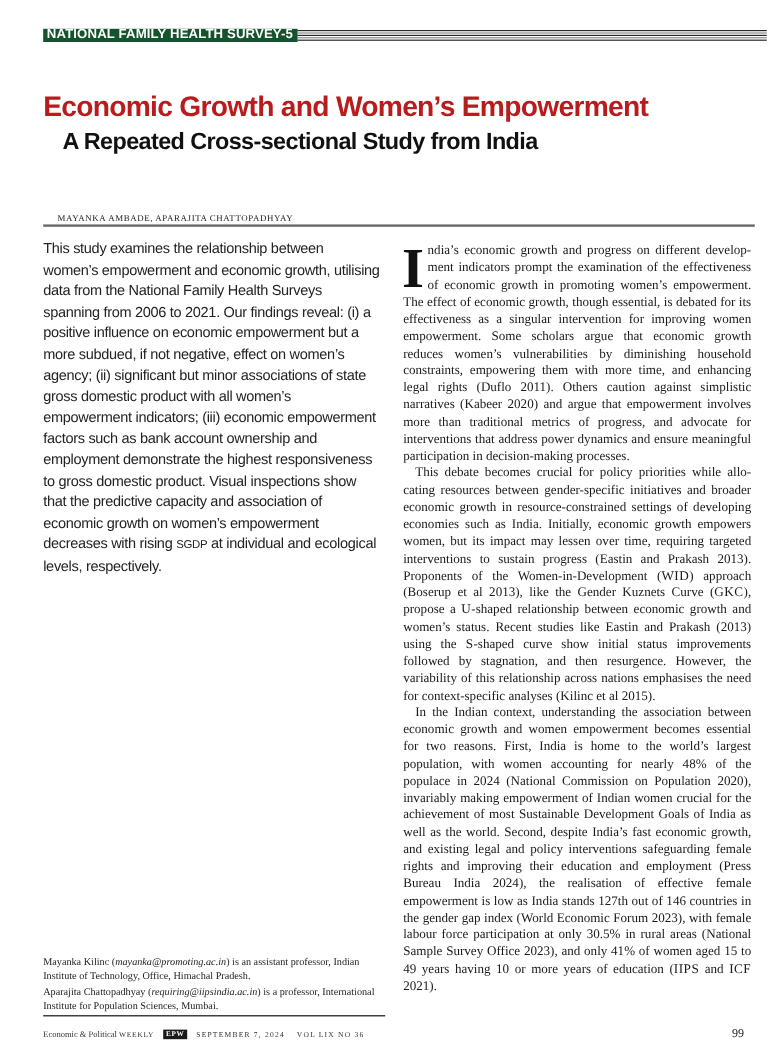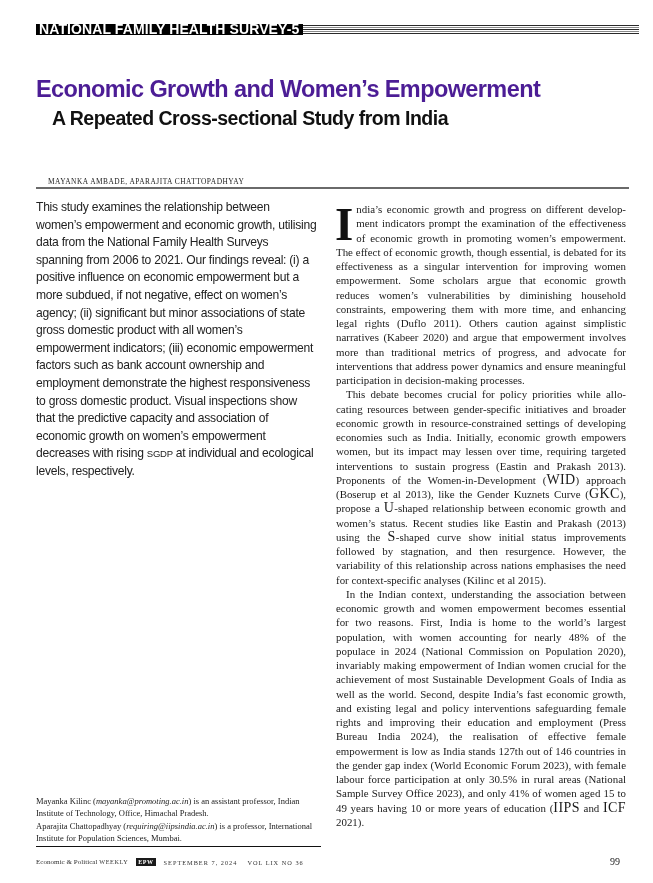--- a/index.html
+++ b/index.html
@@ -1,25 +1,25 @@
 <!DOCTYPE html>
 <html><head>
 <meta charset="utf-8">
 <style>
   * { box-sizing: border-box; margin: 0; padding: 0; }
   html, body { width: 653px; height: 883px; background: #ffffff; overflow: hidden; }
   body { position: relative; font-family: "Liberation Serif", serif; color: #1a1a1a; }
 
   .section-label-wrap { position: absolute; left: 36px; top: 24px; width: 603px; height: 11px; display: flex; align-items: stretch; }
-  .section-label { background: #000000; color: #fff; font-family: "Liberation Sans", sans-serif; font-weight: bold; font-size: 14px; line-height: 11px; padding: 0 4px 0 3px; white-space: nowrap; letter-spacing: 0.1px; }
+  .section-label { background: #14532d; color: #fff; font-family: "Liberation Sans", sans-serif; font-weight: bold; font-size: 11px; line-height: 11px; padding: 0 4px 0 3px; white-space: nowrap; letter-spacing: 0.1px; }
   .section-rule { flex: 1; margin-left: 0; display: flex; flex-direction: column; justify-content: space-between; padding: 1px 0; }
   .section-rule span { display: block; height: 1.3px; background: #2a2a2a; }
   .section-rule span:nth-child(even) { background: #8a8a8a; }
 
-  .title { position: absolute; left: 36px; top: 76px; font-family: "Liberation Sans", sans-serif; font-weight: bold; font-size: 23.5px; letter-spacing: -0.6px; color: #4c1d95; white-space: nowrap; }
+  .title { position: absolute; left: 36px; top: 76px; font-family: "Liberation Sans", sans-serif; font-weight: bold; font-size: 23.5px; letter-spacing: -0.6px; color: #b91c1c; white-space: nowrap; }
   .subtitle { position: absolute; left: 52px; top: 107px; font-family: "Liberation Sans", sans-serif; font-size: 19.5px; letter-spacing: -0.5px; color: #111; white-space: nowrap; }
 
   .authors { position: absolute; left: 48px; top: 177px; font-size: 7.4px; letter-spacing: 0.5px; color: #222; white-space: nowrap; }
   .authors-rule { position: absolute; left: 36px; top: 187px; width: 593px; height: 2px; background: #6a6a6a; }
 
   .abstract { position: absolute; left: 36px; top: 199px; width: 282px; font-family: "Liberation Sans", sans-serif; font-size: 12.1px; line-height: 17.6px; color: #222; letter-spacing: -0.25px; }
   .abstract .sc { font-size: 9.5px; }
 
   .bio { position: absolute; left: 36px; top: 795px; width: 285px; font-size: 8.5px; line-height: 12.3px; color: #222; }
   .bio em { font-style: italic; }
@@ -29,21 +29,21 @@
   .footer .pub { margin-right: 8px; }
   .footer .pub .sc { font-size: 6.2px; letter-spacing: 0.6px; }
   .footer .epw { background: #1a1a1a; color: #fff; font-size: 6px; font-weight: bold; padding: 0 2px; line-height: 8px; letter-spacing: 0.5px; margin-right: 8px; }
   .footer .date { font-size: 6.3px; letter-spacing: 1px; margin-right: 10px; }
   .footer .vol { font-size: 6.3px; letter-spacing: 1px; }
 
   .body-col { position: absolute; left: 336px; top: 202px; width: 290px; font-size: 10.9px; line-height: 14.25px; color: #1a1a1a; text-align: justify; hyphens: manual; }
   .body-col p { margin: 0; }
   .body-col p + p { text-indent: 10px; }
   .dropcap { float: left; font-size: 47px; line-height: 38px; padding-top: 3px; margin-right: 3px; margin-left: -1px; font-weight: bold; color: #111; font-family: "Liberation Serif", serif; }
-  .sc-s { font-size: 14px; letter-spacing: 0.4px; }
+  .sc-s { font-size: 11px; letter-spacing: 0.4px; }
 
   .page-num { position: absolute; left: 610px; top: 856px; font-size: 10px; color: #222; }
 </style>
 </head>
 <body>
 
 <div class="section-label-wrap">
   <div class="section-label">NATIONAL FAMILY HEALTH SURVEY-5</div>
   <div class="section-rule">
     <span></span>

